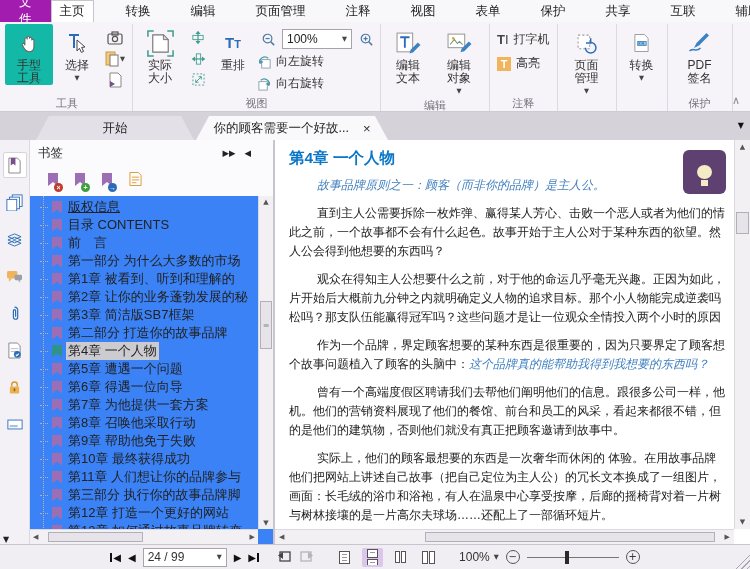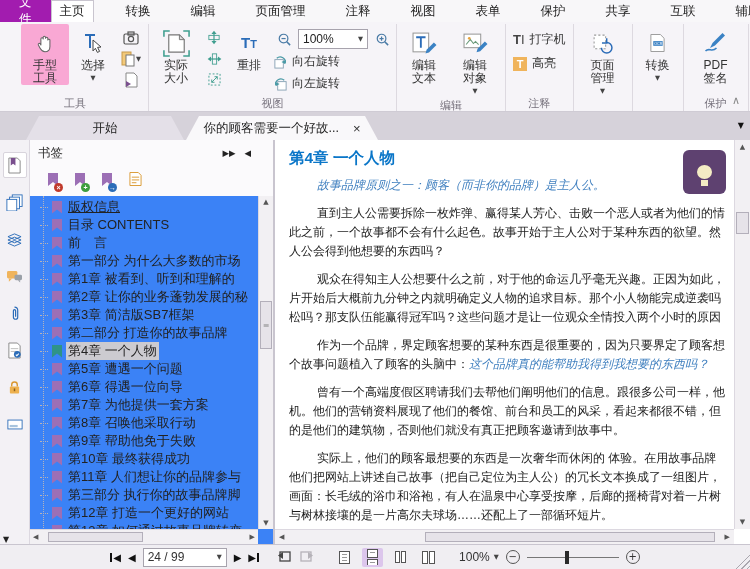--- a/index.html
+++ b/index.html
@@ -25,39 +25,39 @@
   .findbox::placeholder { color:#444; opacity:1; }
 
   
   .ribbon { height:90px; background:#f6f4f8; border-bottom:1px solid #cfcbd4; display:flex; padding:2px 0 0 2px; flex:0 0 auto; }
   .rgroup { display:flex; flex-direction:column; border-right:1px solid #ddd9e0; padding:0 3px; }
   .rbody { flex:1; display:flex; align-items:flex-start; }
   .rlabel { text-align:center; font-size:11px; color:#76717c; height:15px; line-height:14px; }
   .bigbtn { display:flex; flex-direction:column; align-items:center; width:48px; padding-top:3px; font-size:12px; color:#333; line-height:13px; text-align:center; border-radius:2px; }
   .bigbtn .ic { height:32px; display:flex; align-items:center; justify-content:center; }
   .bigbtn .lb { width:34px; }
-  .bigbtn.active-tool { background:#f9a8d4;margin-left:16px; }
+  .bigbtn.active-tool { background:#14b8a6; }
   .smallcol { display:flex; flex-direction:column; gap:4px; padding:5px 3px 0 3px; }
   .smallbtn { width:22px; height:17px; display:flex; align-items:center; justify-content:center; gap:1px; }
   .viewcol { display:flex; flex-direction:column; gap:3px; padding:5px 0 0 3px; }
   .zoomrow { display:flex; align-items:center; gap:3px; }
   .zoombox { width:70px; height:20px; border:1px solid #a7a3ad; background:#fff; font-size:12px; display:flex; align-items:center; justify-content:space-between; padding:0 4px; color:#222; }
   .rotrow { display:flex; align-items:center; gap:4px; font-size:12px; color:#333; height:19px; }
   .commentcol { display:flex; flex-direction:column; gap:7px; padding:7px 4px 0 4px; }
   .commentrow { display:flex; align-items:center; gap:5px; font-size:12px; color:#333; }
   .ic-ti { font-size:13px; font-weight:bold; color:#444; }
   .ic-ti .ibeam { font-weight:normal; }
   .ic-hl { width:14px; height:14px; background:#f0b45c; color:#fff; font-weight:bold; font-size:11px; display:flex; align-items:center; justify-content:center; }
   .ic-reflow { font-weight:bold; color:#2b6cb8; font-size:15px; }
   .ic-reflow small { font-size:11px; }
   .rib-end { flex:1; position:relative; }
   .rib-collapse { position:absolute; right:10px; bottom:4px; font-size:11px; color:#888; }
 
   
-  .tabbar { height:28px; background:#d6d2da; display:flex; align-items:flex-end; padding-left:26px; position:relative; flex:0 0 auto; }
+  .tabbar { height:28px; background:#d6d2da; display:flex; align-items:flex-end; padding-left:36px; position:relative; flex:0 0 auto; }
   .dtab { height:24px; display:flex; align-items:center; justify-content:center; font-size:12.5px; color:#222; clip-path:polygon(13px 0, calc(100% - 13px) 0, 100% 100%, 0 100%); }
   .dtab.start { width:158px; background:#e4e0e8; }
   .dtab.activeD { width:192px; background:#f9f8fa; margin-left:2px; }
   .dtab .close { margin-left:14px; font-size:13px; color:#333; }
   .tab-list-btn { position:absolute; right:6px; top:9px; font-size:8px; color:#111; }
 
   
   .main { flex:1; display:flex; min-height:0; background:#fff; }
 
   .strip { width:30px; background:#f3f1f5; border-right:1px solid #dcd8e0; display:flex; flex-direction:column; align-items:center; padding-top:12px; gap:11px; position:relative; flex:0 0 auto; }
@@ -269,33 +269,33 @@
             <span class="smallbtn">
               <svg width="15" height="15" viewBox="0 0 16 16">
                   <circle cx="7" cy="7" r="4.6" fill="none" stroke="#4a7ba6" stroke-width="1.3"></circle>
                   <path d="M10.4 10.4 L14 14" stroke="#4a7ba6" stroke-width="1.6"></path>
                   <path d="M4.8 7 h4.4 M7 4.8 v4.4" stroke="#4a7ba6" stroke-width="1.3"></path>
                 </svg>
             </span>
           </div>
           <div class="rotrow">
             <svg width="15" height="15" viewBox="0 0 16 16">
+                <rect x="5" y="6" width="9" height="9" fill="#fff" stroke="#8aa3b5"></rect>
+                <path d="M3 10 A5.5 5.5 0 0 1 12 4.5" fill="none" stroke="#4a9aa6" stroke-width="1.3"></path>
+                <path d="M2.2 6 L3.2 10.6 L7 8.6 z" fill="#4a9aa6"></path>
+              </svg>
+            <span>向左旋转</span>
+          </div>
+          <div class="rotrow">
+            <svg width="15" height="15" viewBox="0 0 16 16">
                 <rect x="2" y="6" width="9" height="9" fill="#fff" stroke="#8aa3b5"></rect>
                 <path d="M13 10 A5.5 5.5 0 0 0 4 4.5" fill="none" stroke="#4a9aa6" stroke-width="1.3"></path>
                 <path d="M13.8 6 L12.8 10.6 L9 8.6 z" fill="#4a9aa6"></path>
               </svg>
             <span>向右旋转</span>
-          </div>
-          <div class="rotrow">
-            <svg width="15" height="15" viewBox="0 0 16 16">
-                <rect x="5" y="6" width="9" height="9" fill="#fff" stroke="#8aa3b5"></rect>
-                <path d="M3 10 A5.5 5.5 0 0 1 12 4.5" fill="none" stroke="#4a9aa6" stroke-width="1.3"></path>
-                <path d="M2.2 6 L3.2 10.6 L7 8.6 z" fill="#4a9aa6"></path>
-              </svg>
-            <span>向左旋转</span>
           </div>
         </div>
       </div>
       <div class="rlabel">视图</div>
     </div>
 
     <div class="rgroup">
       <div class="rbody">
         <div class="bigbtn">
           <span class="ic">

